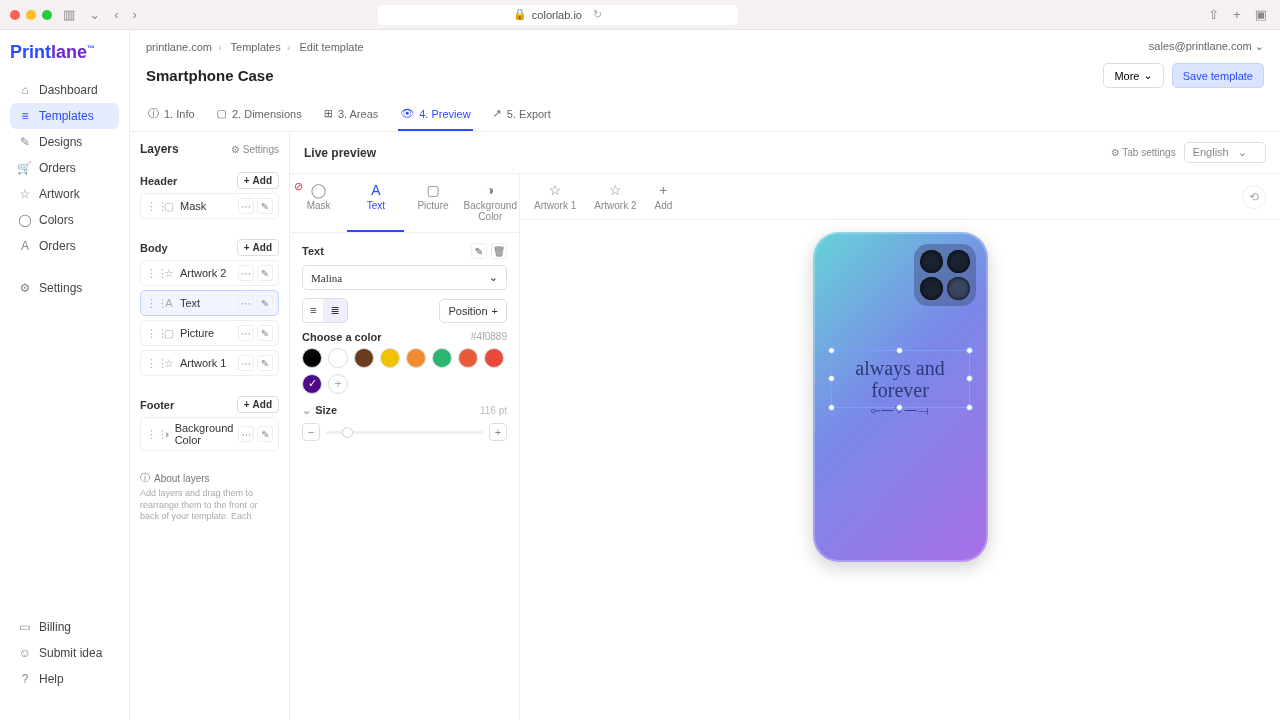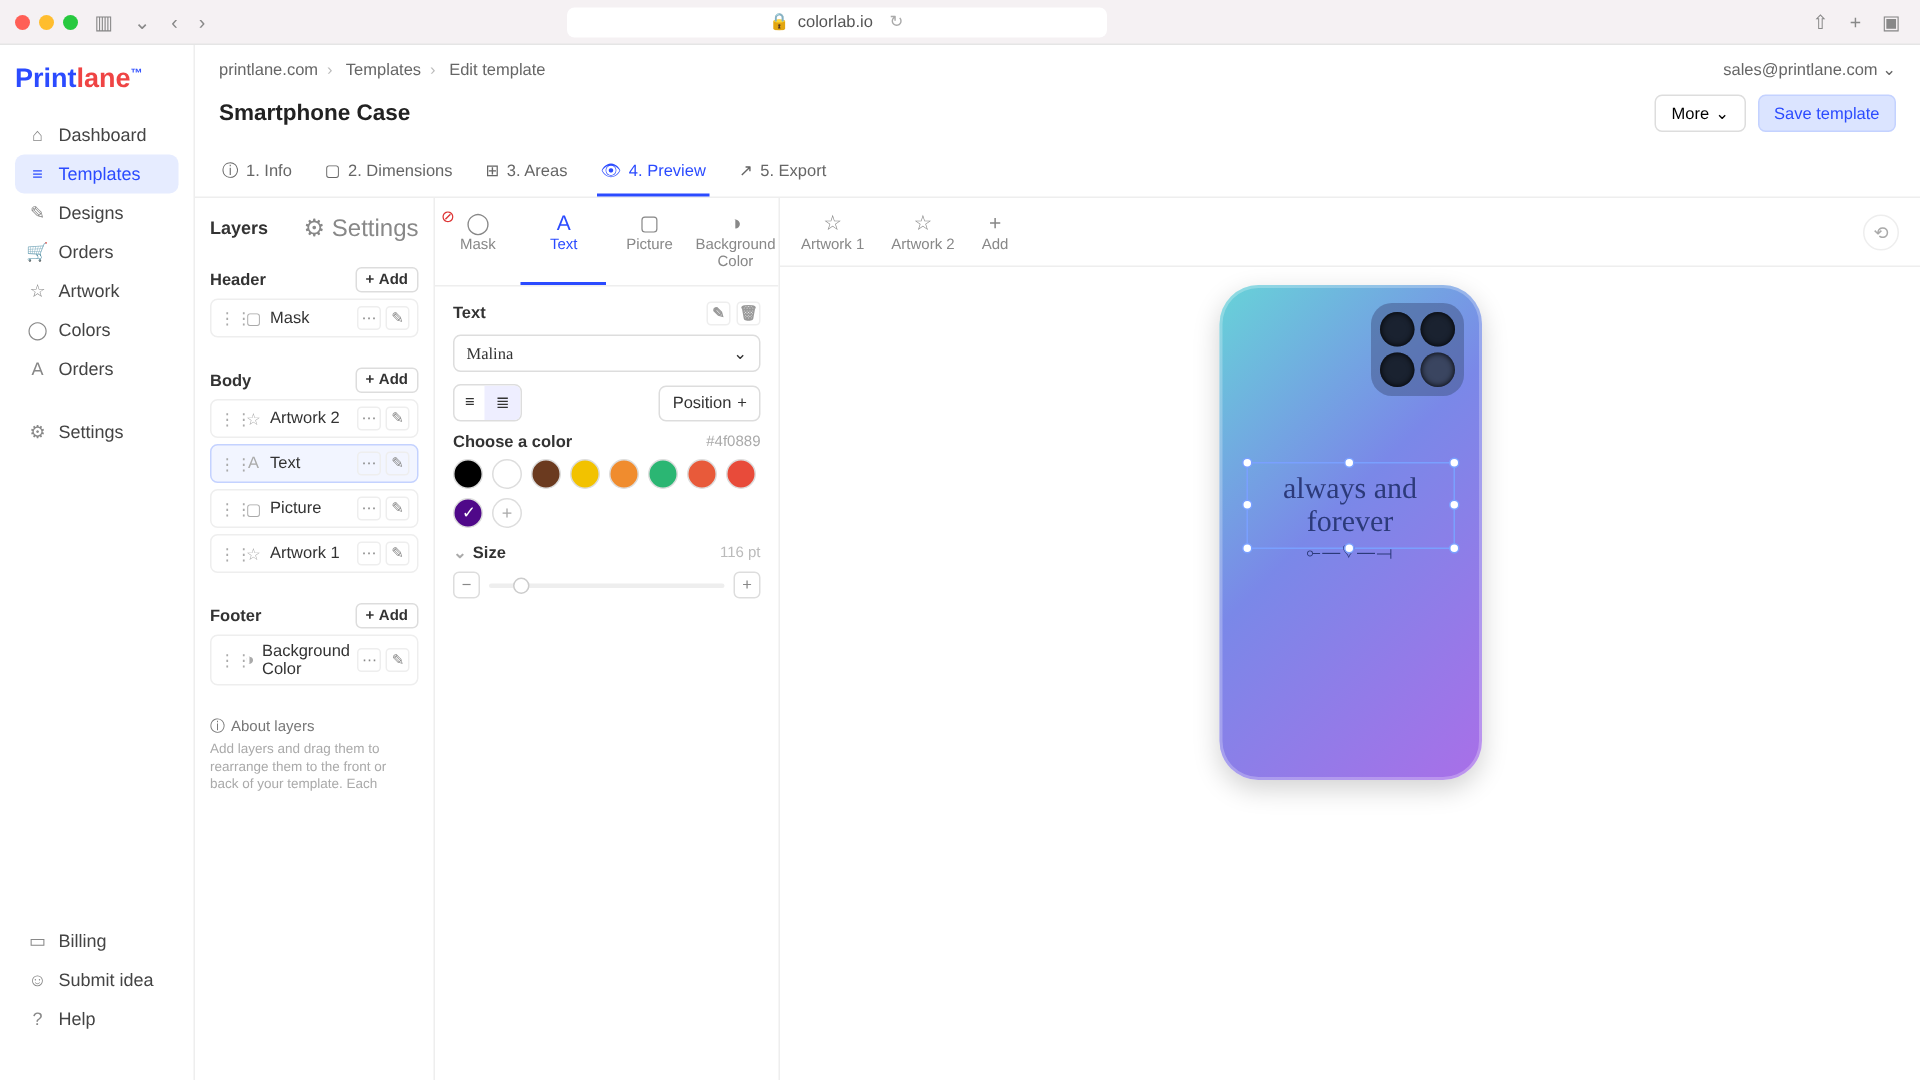--- a/index.html
+++ b/index.html
@@ -14,21 +14,21 @@
 .tl.green { background: #27c93f; }
 .chrome-btn { color: #888; font-size: 13px; padding: 0 3px; }
 .urlbar { flex: 1; max-width: 360px; margin: 0 auto; background: #fff; border-radius: 5px; height: 20px; display: flex; align-items: center; justify-content: center; gap: 5px; font-size: 11px; color: #555; }
 .chrome-right { display: flex; gap: 8px; margin-left: auto; }
 
 
 .app { display: flex; height: 690px; }
 .sidebar { width: 130px; border-right: 1px solid #eee; padding: 12px 10px; display: flex; flex-direction: column; }
 .logo { font-size: 18px; font-weight: 700; margin-bottom: 14px; }
 .logo .p1 { color: #2b4bff; }
-.logo .p2 { color: #ef4444; margin-top: 16px; }
+.logo .p2 { color: #6d28d9; margin-top: 16px; }
 
 .nav-section { margin-bottom: 16px; }
 .nav-item { display: flex; align-items: center; gap: 7px; padding: 6px 8px; border-radius: 6px; color: #444; font-size: 12px; cursor: pointer; }
 .nav-item.active { background: #e6ecff; color: #2b4bff; font-weight: 500; }
 .nav-ico { width: 14px; display: inline-flex; justify-content: center; color: #888; }
 .nav-item.active .nav-ico { color: #2b4bff; }
 
 
 .main { flex: 1; display: flex; flex-direction: column; }
 .topbar { display: flex; justify-content: space-between; align-items: center; padding: 10px 16px 4px; font-size: 11px; color: #666; }
@@ -45,21 +45,21 @@
 .tab { display: flex; align-items: center; gap: 5px; padding: 8px 2px; font-size: 11px; color: #666; cursor: pointer; border-bottom: 2px solid transparent; }
 .tab.active { color: #2b4bff; border-bottom-color: #2b4bff; font-weight: 500; }
 .tab-ico { font-size: 11px; }
 
 
 .content { display: flex; flex: 1; overflow: hidden; }
 
 
 .layers { width: 160px; border-right: 1px solid #eee; padding: 10px 10px; display: flex; flex-direction: column; gap: 10px; overflow: auto; }
 .layers-head { display: flex; justify-content: space-between; align-items: center; font-size: 12px; font-weight: 600; }
-.layers-head .settings-link { font-size: 16px; color: #888; font-weight: 400; }
+.layers-head .settings-link { font-size: 10px; color: #888; font-weight: 400; }
 .lg-head { display: flex; justify-content: space-between; align-items: center; font-size: 11px; font-weight: 600; margin: 6px 0 4px; }
 .add-btn { border: 1px solid #ddd; border-radius: 4px; padding: 2px 6px; font-size: 10px; display: inline-flex; align-items: center; gap: 3px; cursor: pointer; background: #fff; }
 .layer-item { display: flex; align-items: center; gap: 5px; border: 1px solid #eee; border-radius: 5px; padding: 4px 5px; font-size: 11px; margin-bottom: 4px; background: #fff; }
 .layer-item.selected { border-color: #c4d2ff; background: #f2f5ff; }
 .layer-ico { color: #aaa; width: 12px; text-align: center; }
 .layer-name { flex: 1; }
 .layer-actions { display: flex; gap: 3px; }
 .layer-actions span { border: 1px solid #eee; border-radius: 3px; width: 16px; height: 16px; display: inline-flex; align-items: center; justify-content: center; font-size: 10px; color: #888; }
 .about-layers { margin-top: 6px; }
 .about-layers-title { font-size: 10px; color: #777; display: flex; align-items: center; gap: 4px; }
@@ -337,20 +337,27 @@
         <div class="about-layers">
           <div class="about-layers-title">
               <span>ⓘ</span>
               <span>About layers</span>
             </div>
           <div class="about-layers-text">Add layers and drag them to rearrange them to the front or back of your template. Each</div>
         </div>
       </div>
 
       <div class="editor">
+        <div class="editor-head">
+          <span>Live preview</span>
+          <div class="editor-head-right">
+            <span>⚙ Tab settings</span>
+            <div class="lang-select"><span>English</span> <span style="margin-left:6px">⌄</span></div>
+          </div>
+        </div>
 
         <div class="editor-body">
 
           <div class="tool-col">
             <div style="position:relative">
               <span style="position:absolute;left:-8px;top:6px;color:#d33;font-size:11px">⊘</span>
               <div class="tool-tabs">
                 <div class="tool-tab"><span class="tt-ico">◯</span><span>Mask</span></div>
                 <div class="tool-tab active"><span class="tt-ico">A</span><span>Text</span></div>
                 <div class="tool-tab"><span class="tt-ico">▢</span><span>Picture</span></div>

